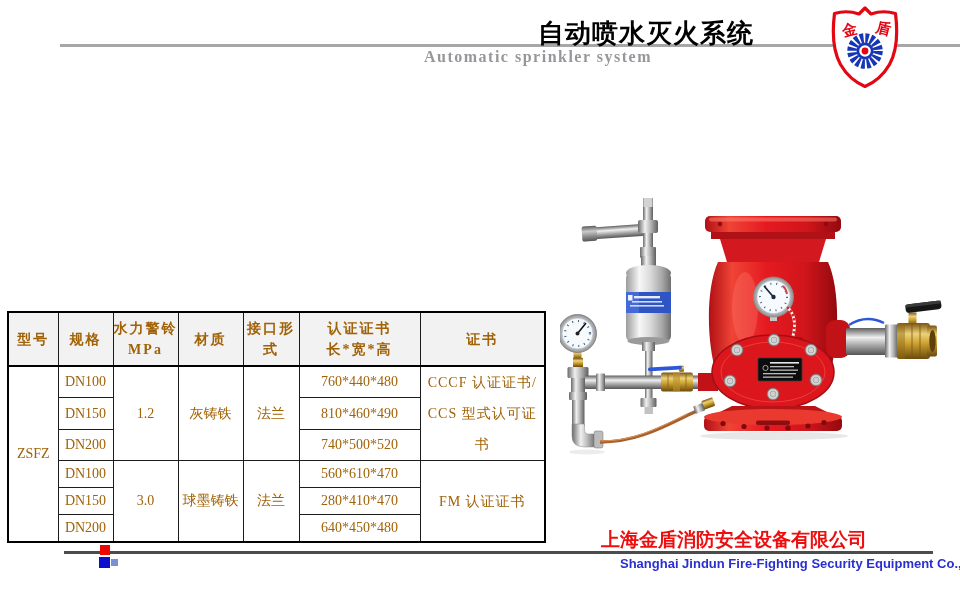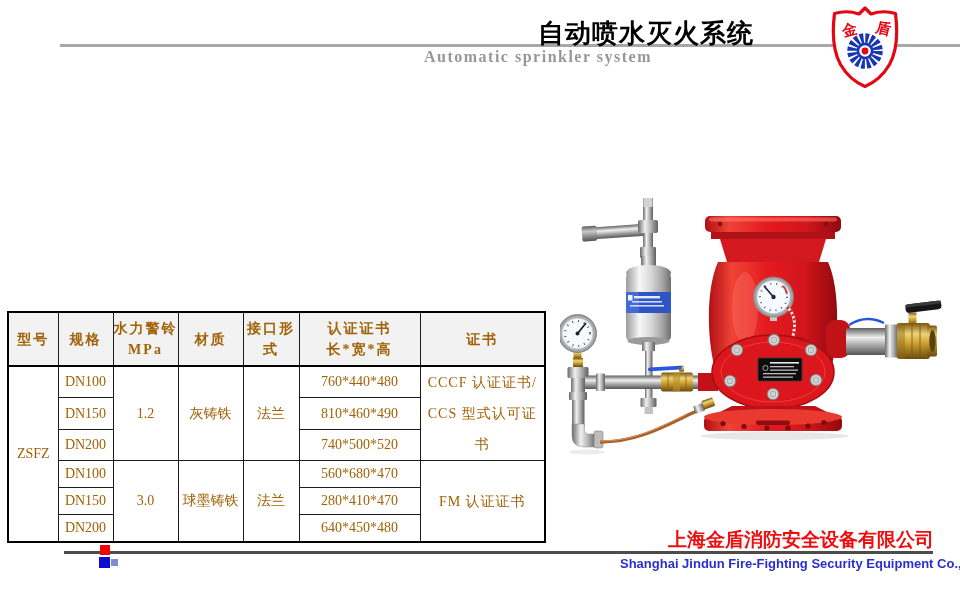--- a/index.html
+++ b/index.html
@@ -27,21 +27,21 @@
   .spec-table{border:2px solid #000;}
   .spec-table th,.spec-table td{border:1px solid #1c1c1c;text-align:center;
               vertical-align:middle;padding:0;font-size:14px;}
   .spec-table th{height:52px;font-weight:bold;background:#f2f2f2;
                  border-bottom:2px solid #000;letter-spacing:2px;line-height:21px;}
   .spec-table td{height:26px;}
   .pre{white-space:pre-line;}
   .cert{font-size:14px;line-height:31px;letter-spacing:1px;}
 
   
-  .footer-cn{left:534px;top:527px;width:400px;text-align:right;font-size:19px;
+  .footer-cn{left:534px;top:527px;width:400px;text-align:center;font-size:19px;
              font-weight:bold;color:#ed0f0f;white-space:nowrap;}
   .foot-rule{left:64px;top:551px;width:869px;height:3px;background:#4c4c4c;}
   .footer-en{left:620px;top:556px;width:336px;text-align:center;font-size:13px;
              font-weight:bold;color:#2a2fd0;white-space:nowrap;}
   .sq{position:absolute;}
   .sq-red{left:100px;top:545px;width:10px;height:10px;background:#ee0600;}
   .sq-blue{left:99px;top:557px;width:11px;height:11px;background:#0d0dd0;}
   .sq-lblue{left:111px;top:559px;width:7px;height:7px;background:#7d8fd4;}
 
   .photo{left:560px;top:190px;}
@@ -109,21 +109,21 @@
     </tr>
     <tr>
       <td>DN200</td>
       <td>740*500*520</td>
     </tr>
     <tr>
       <td>DN100</td>
       <td rowspan="3">3.0</td>
       <td rowspan="3">球墨铸铁</td>
       <td rowspan="3">法兰</td>
-      <td>560*680*470</td>
+      <td>560*610*470</td>
       <td rowspan="3" class="pre cert">FM 认证证书</td>
     </tr>
     <tr>
       <td>DN150</td>
       <td>280*410*470</td>
     </tr>
     <tr>
       <td>DN200</td>
       <td>640*450*480</td>
     </tr>

